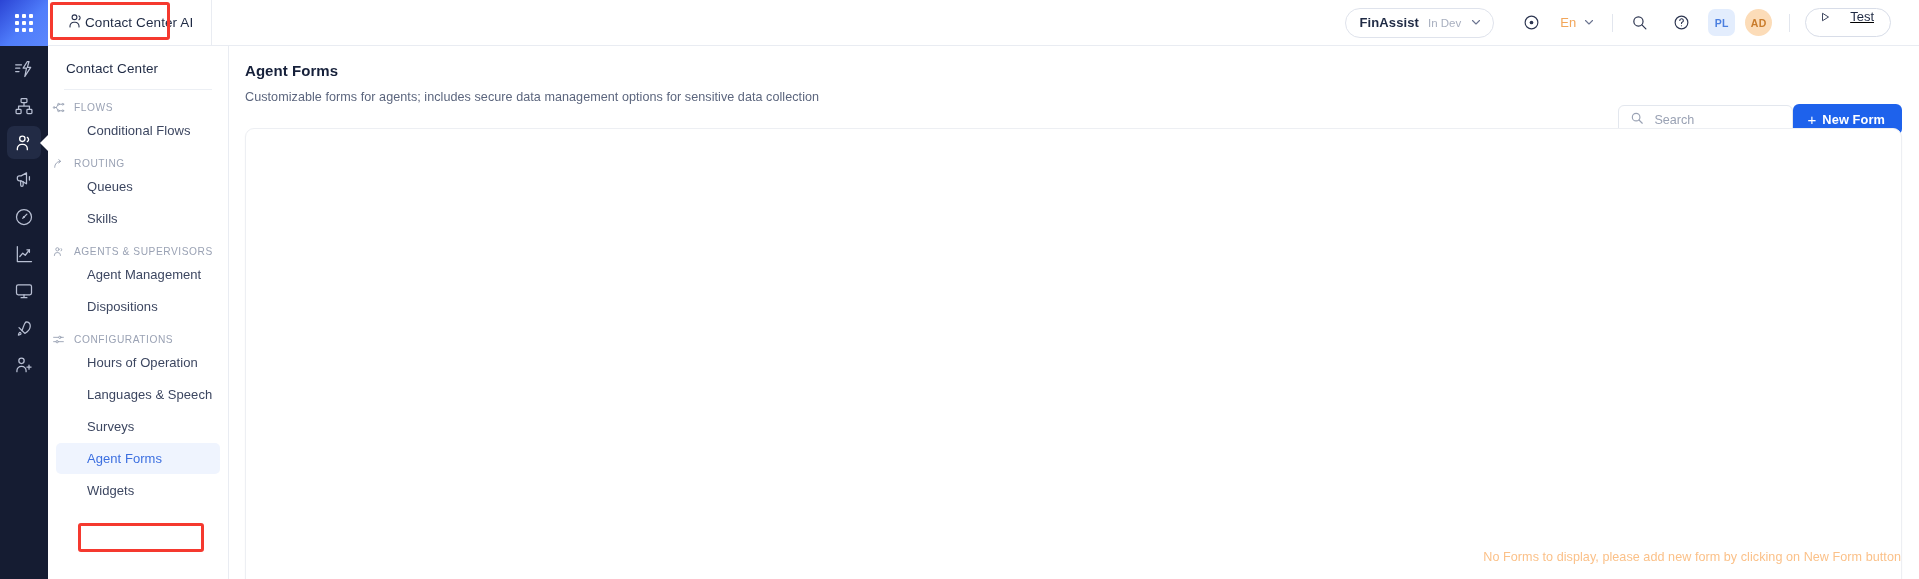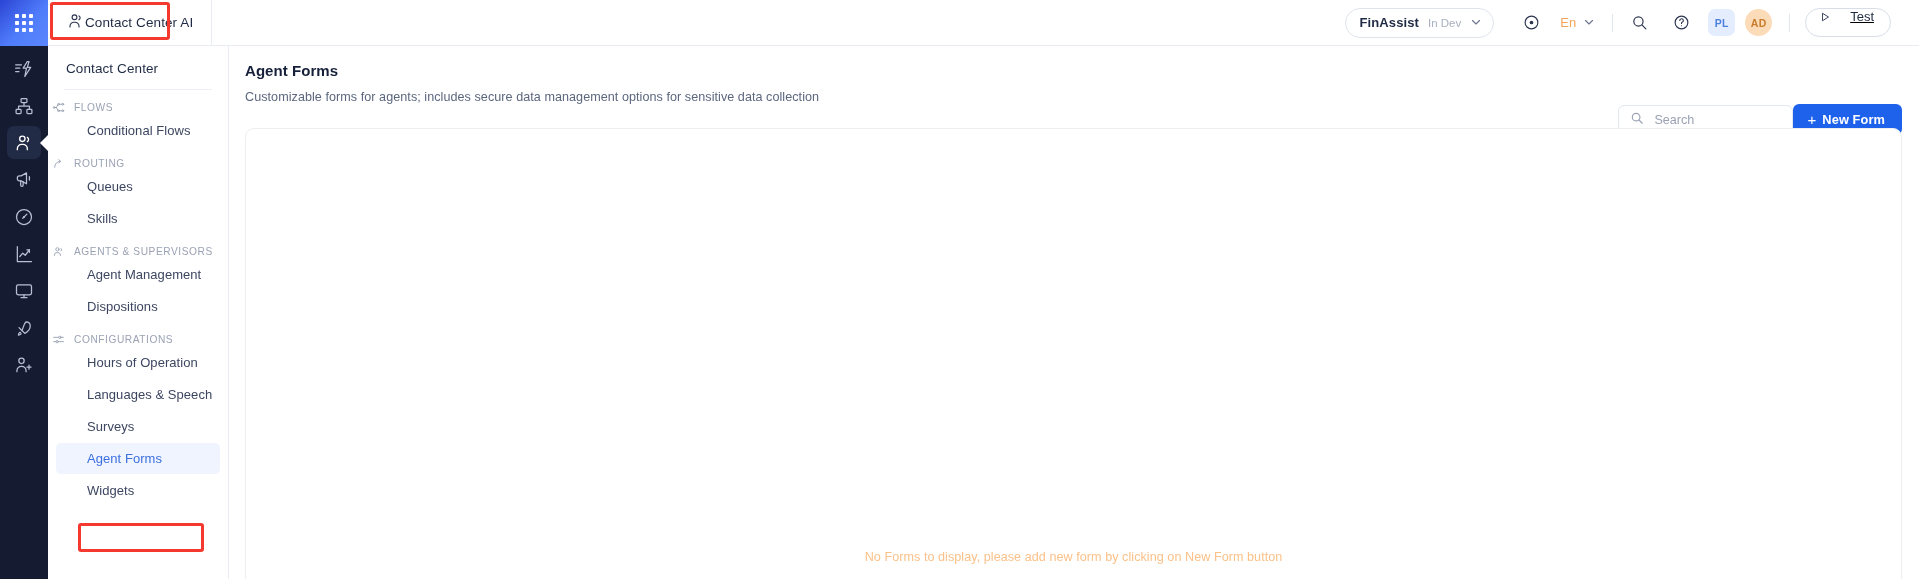--- a/index.html
+++ b/index.html
@@ -376,21 +376,21 @@
     height: 470px;
     background: #ffffff;
     border: 1px solid #edeff3;
     border-radius: 9px;
     box-shadow: 0 1px 2px rgba(25,36,64,.035);
   }
   .empty-msg {
     position: absolute;
     left: 0; right: 0;
     top: 421px;
-    text-align: center;
+    text-align: right;
     font-size: 12.6px;
     color: #fbc189;
     letter-spacing: .05px;
   }
 </style>
 </head>
 <body>
 
 <div class="app">
 

